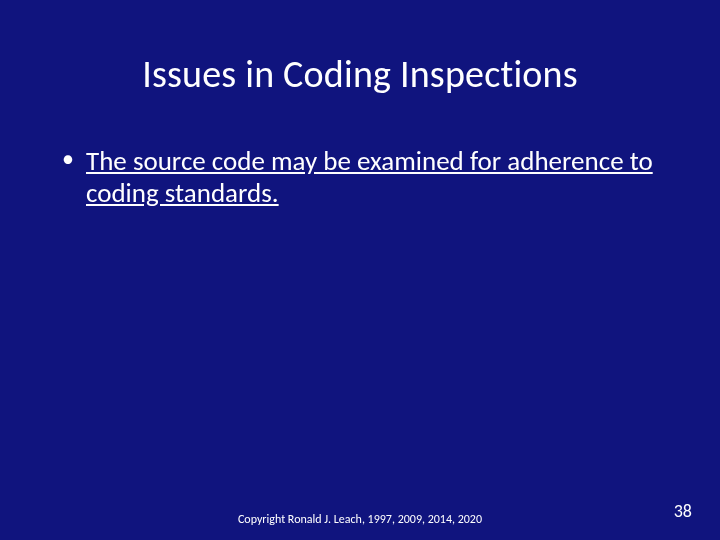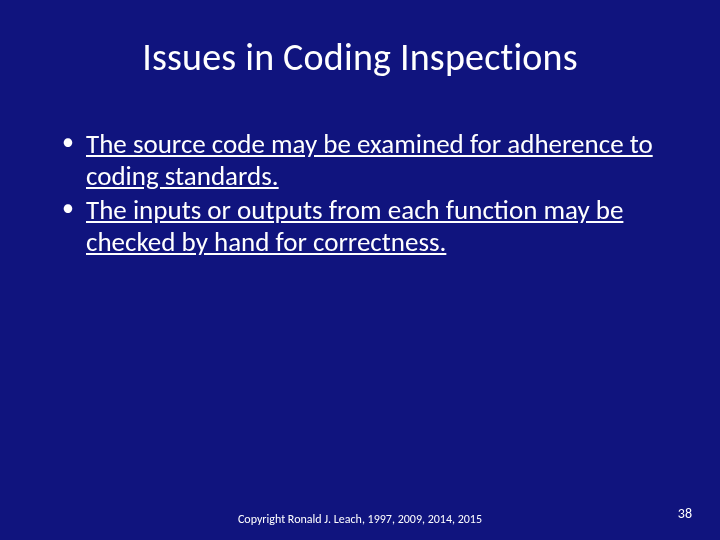--- a/index.html
+++ b/index.html
@@ -14,21 +14,21 @@
     width: 720px;
     height: 540px;
     position: relative;
     padding: 28px 40px 0 40px;
   }
   .title {
     text-align: center;
     font-size: 38px;
     font-weight: 400;
     color: #ffffff;
-    margin-top: 6px;
+    margin-top: 23px;
     margin-bottom: 48px;
     letter-spacing: 0.2px;
   }
   .content {
     padding: 0 8px 0 22px;
     text-decoration: underline;
   }
   .bullet-list {
     list-style: none;
   }
@@ -57,32 +57,31 @@
     text-align: center;
     font-size: 12px;
     color: #ffffff;
     line-height: 1.2;
     padding: 0 80px;
   }
   .page-num {
     position: absolute;
     bottom: 18px;
     right: 28px;
-    font-size: 14px;
+    font-size: 18px;
     color: #ffffff;
   }
 </style>
 </head>
 <body>
 
 <div class="slide">
   <h1 class="title">Issues in Coding Inspections</h1>
 
   <div class="content">
     <ul class="bullet-list">
       <li class="bullet-item">The source code may be examined for adherence to coding standards.</li>
-      <li class="bullet-item">The inputs or outputs from each function may be checked by hand for correctness.</li>
     </ul>
   </div>
 
-  <div class="footer">Copyright Ronald J. Leach, 1997, 2009, 2014, 2015</div>
+  <div class="footer">Copyright Ronald J. Leach, 1997, 2009, 2014, 2020</div>
   <div class="page-num">38</div>
 </div>
 
 </body></html>

